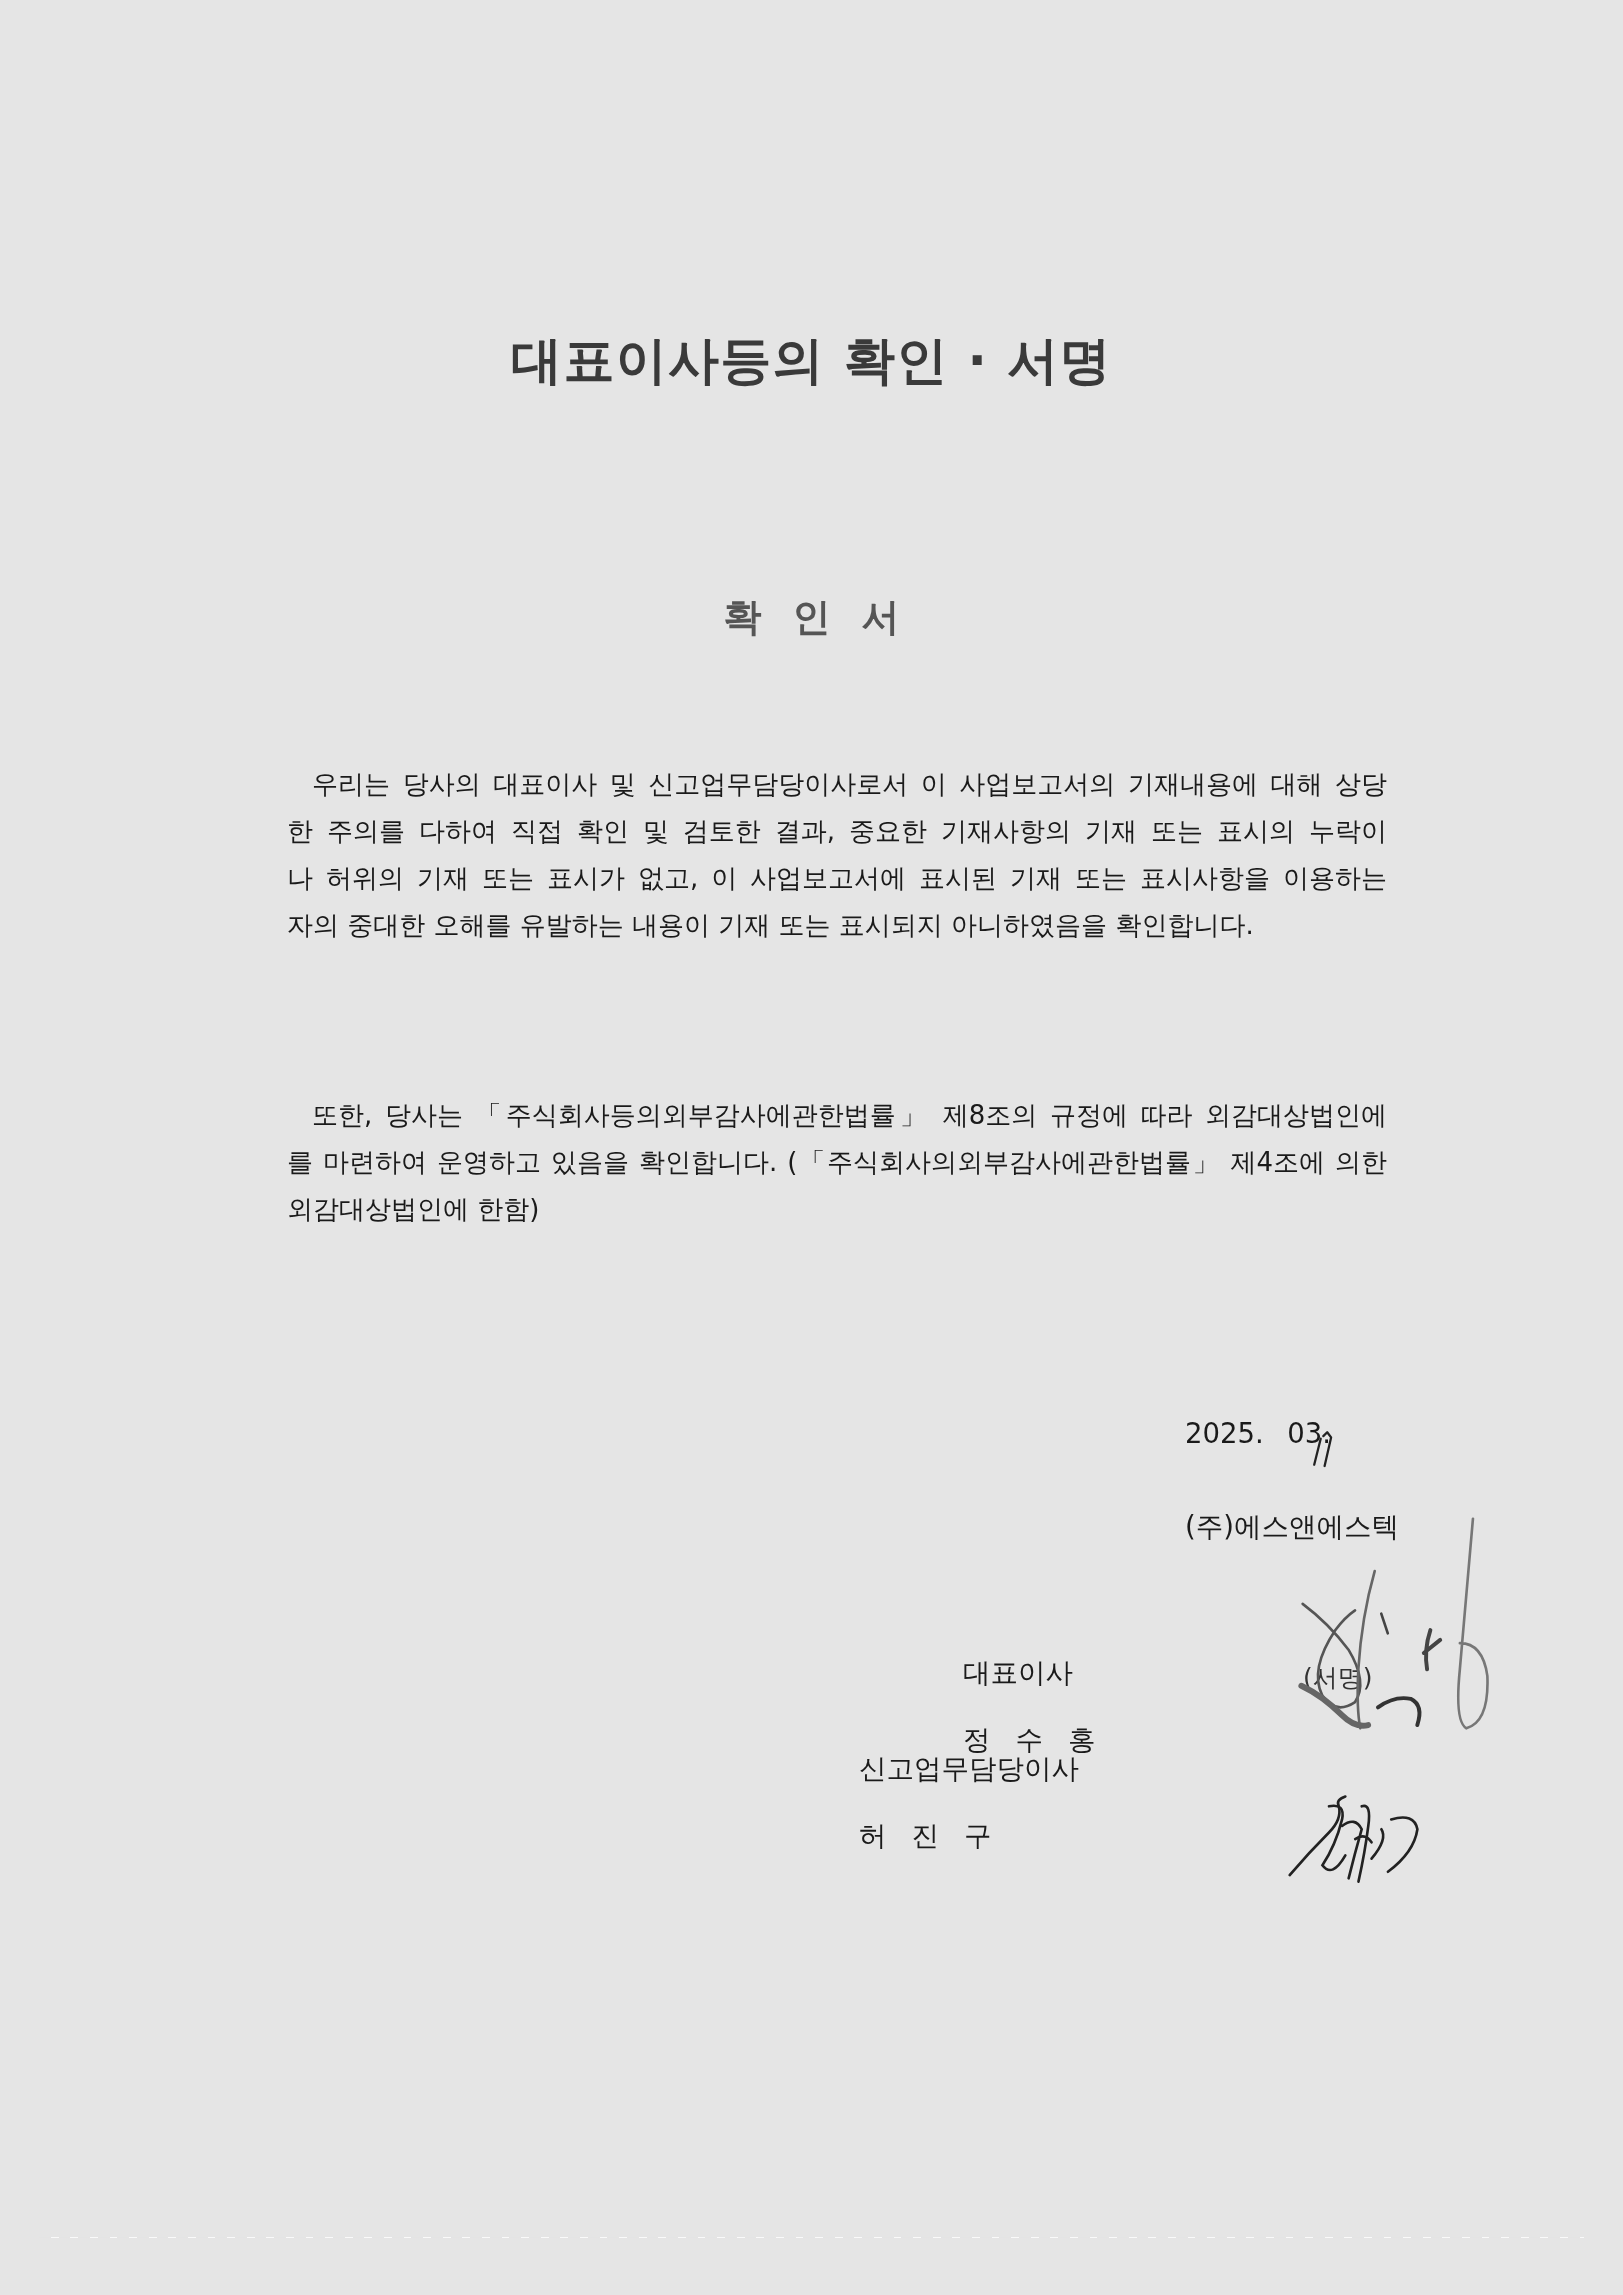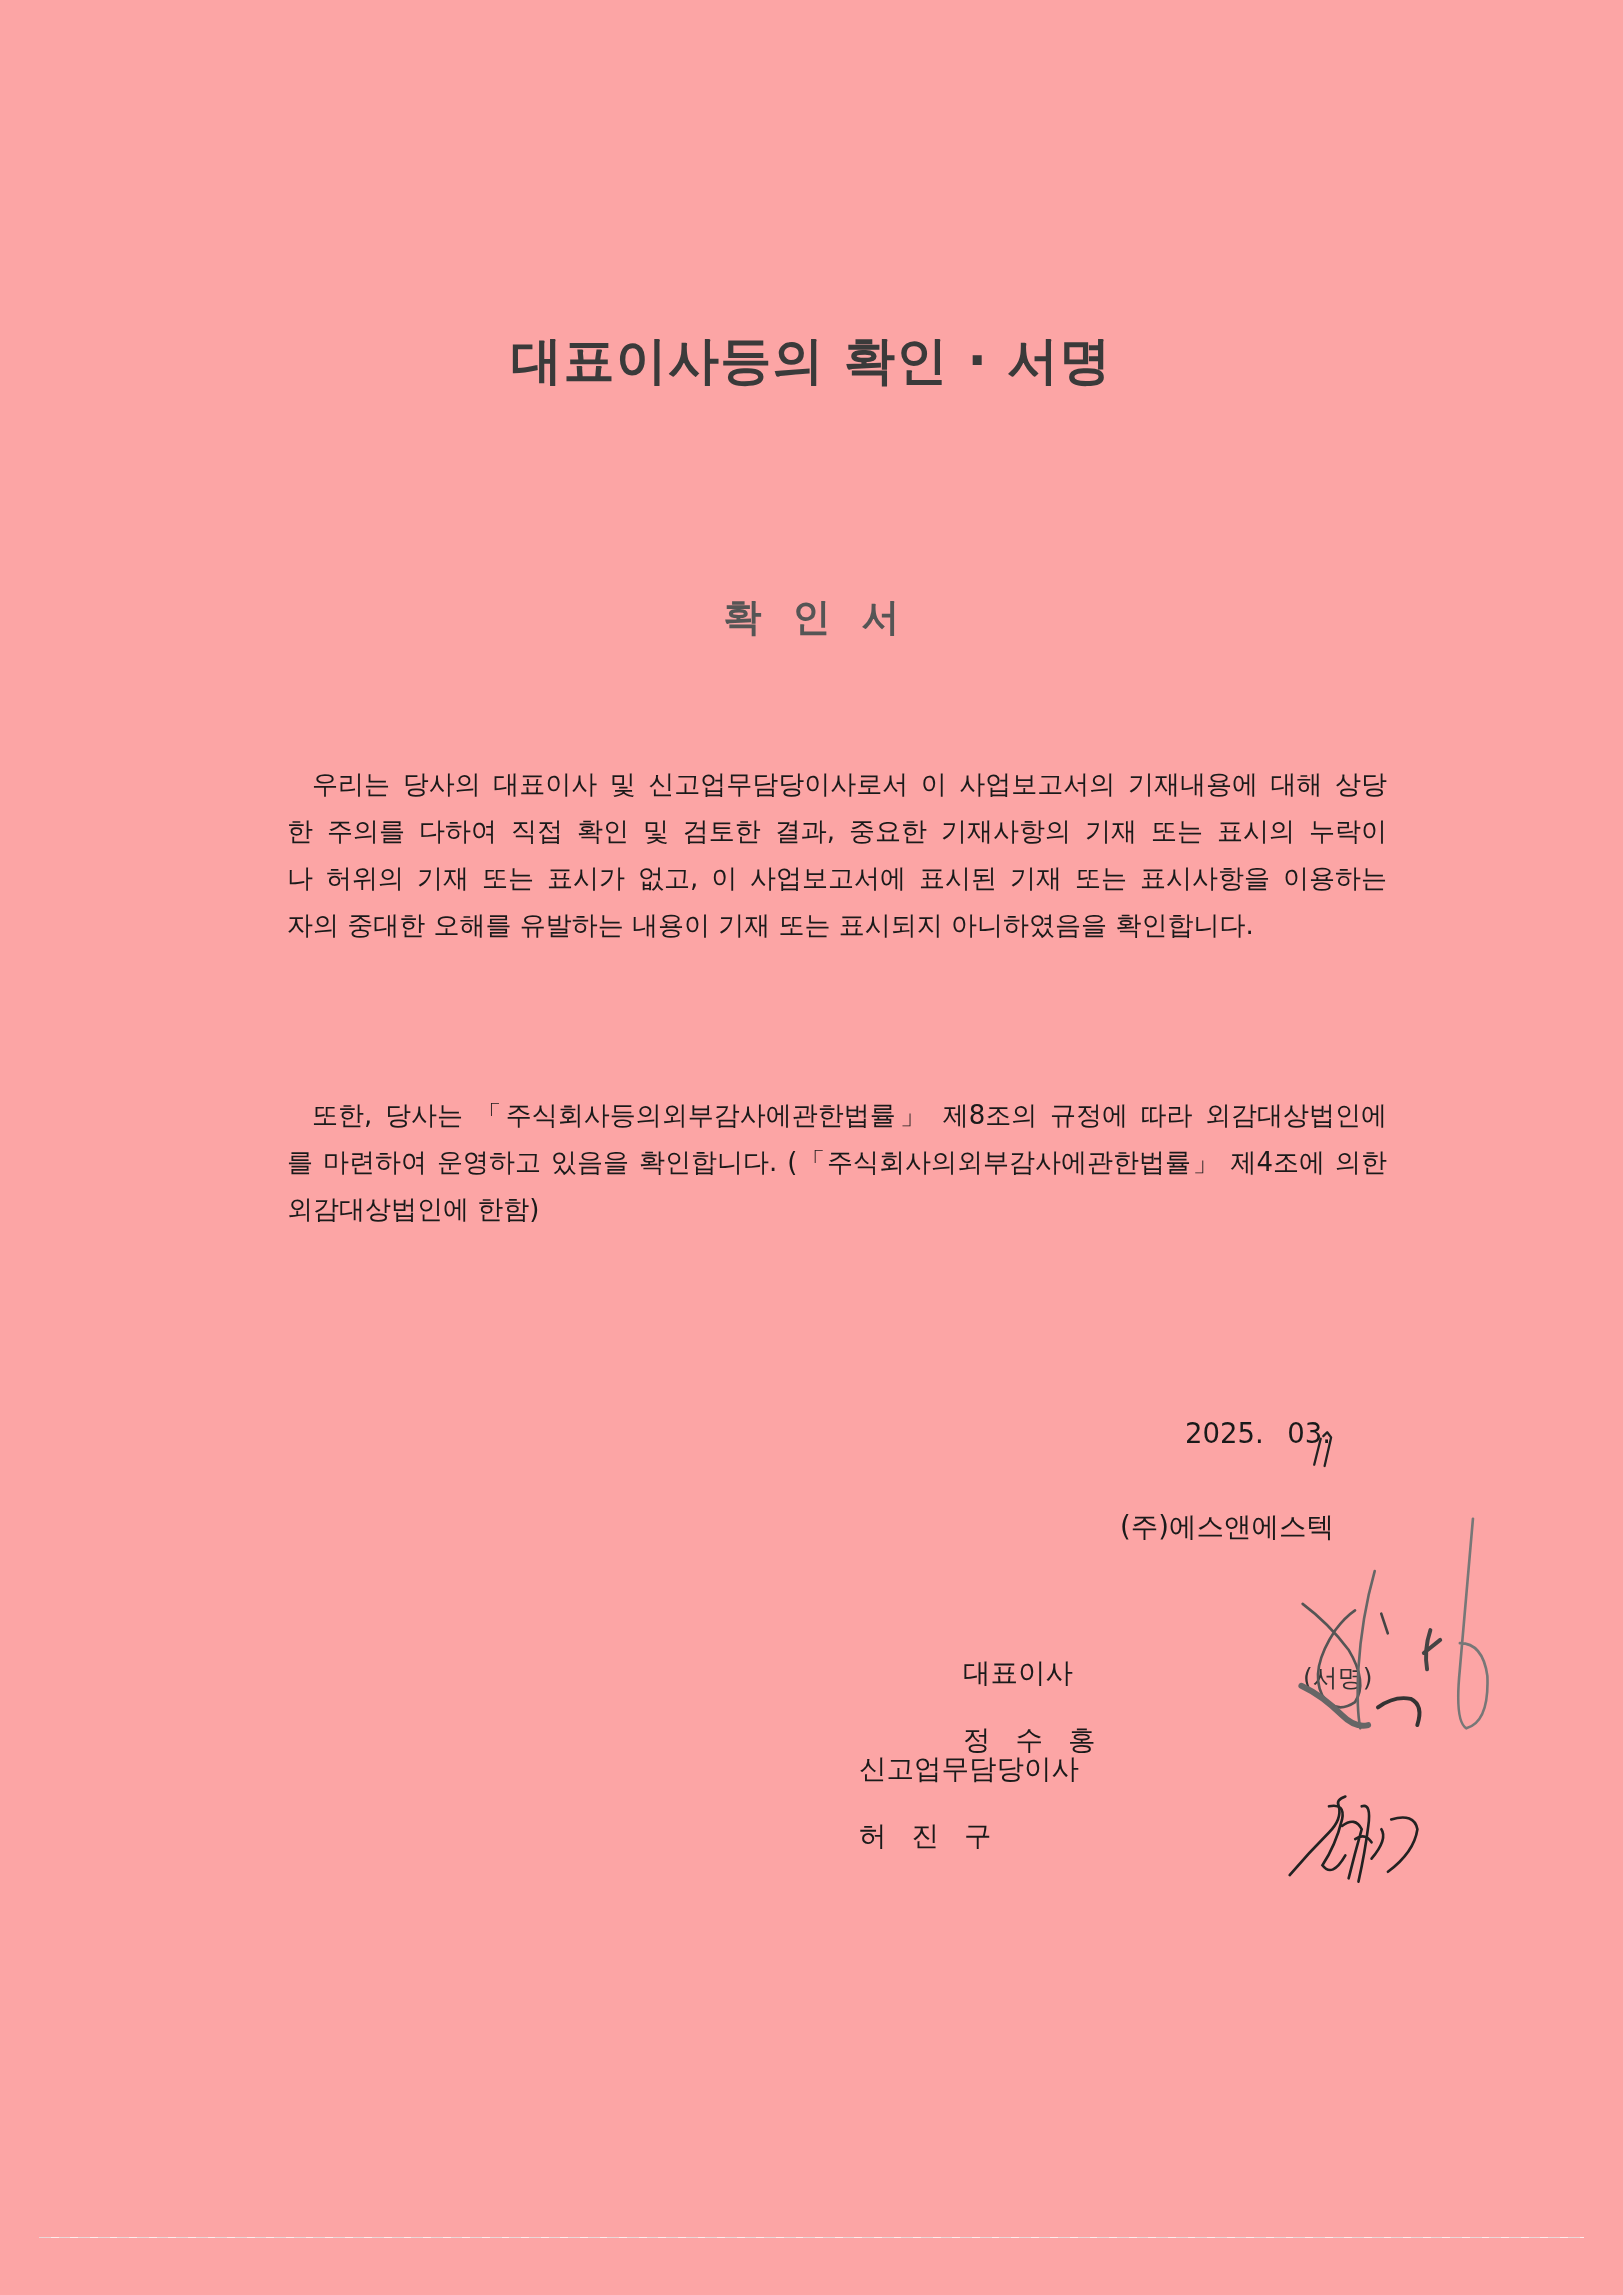--- a/index.html
+++ b/index.html
@@ -12,21 +12,21 @@
       height: 2295px;
       position: relative;
       overflow: hidden;
       font-family: "DejaVu Sans", "Liberation Sans", sans-serif;
       color: #1a1a1a;
     }
     .page {
       position: absolute;
       left: 0; top: 0;
       width: 1623px; height: 2295px;
-      background: #fca5a5;
+      background: #e5e5e5;
     }
     .main-title {
       position: absolute;
       left: 0; right: 0;
       top: 327px;
       text-align: center;
       font-size: 51px;
       font-weight: bold;
       color: #3a3a3a;
       letter-spacing: 1.3px;
@@ -74,21 +74,21 @@
     .date-row .gap { display: inline-block; width: 23.6px; }
     .hand-day {
       position: absolute;
       left: 1309px;
       top: 1427px;
       width: 39px;
       height: 52px;
     }
     .company {
       position: absolute;
-      left: 1120px;
+      left: 1185px;
       top: 1509px;
       font-size: 27.5px;
     }
     .sig-row {
       position: absolute;
       font-size: 27.5px;
       display: flex;
       align-items: baseline;
       flex-direction: column;
     }

